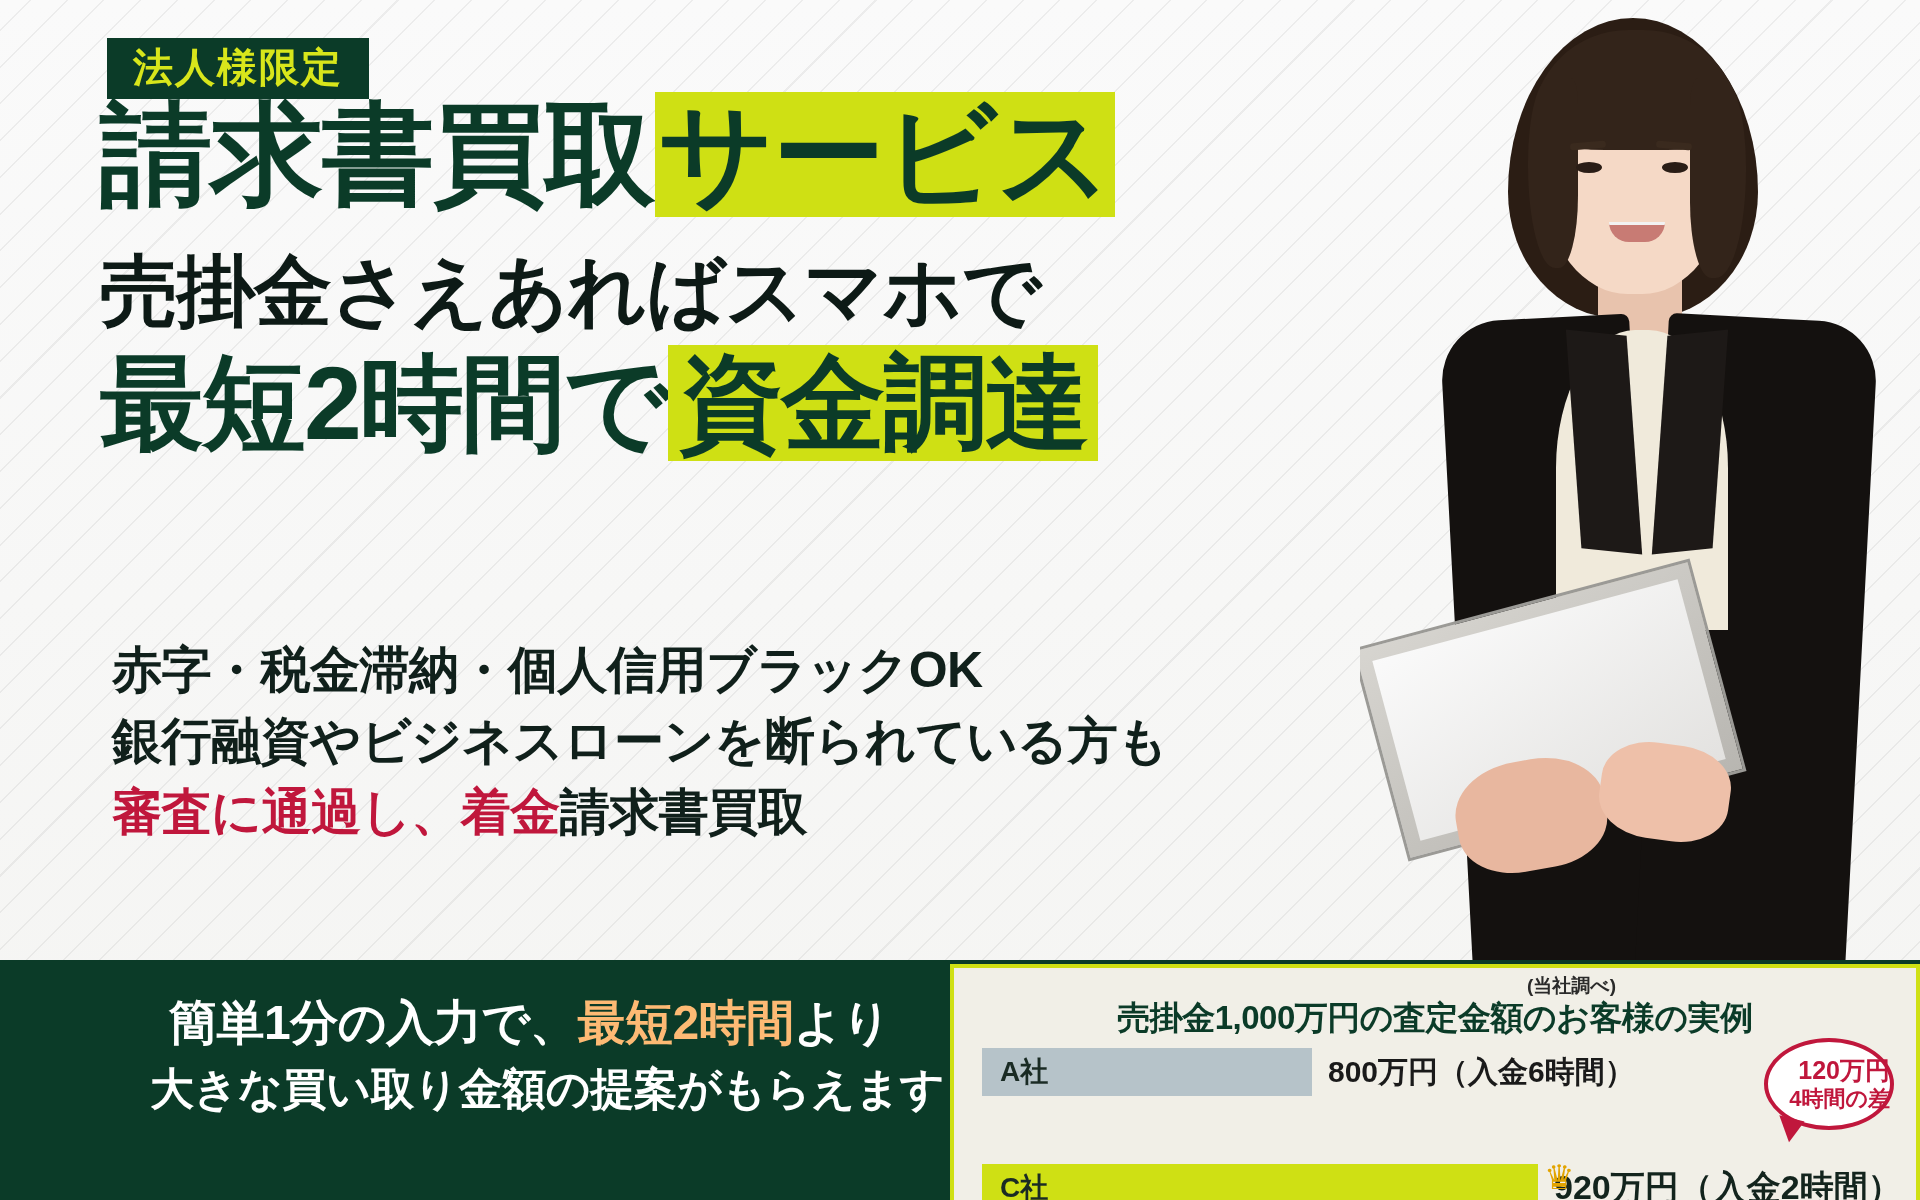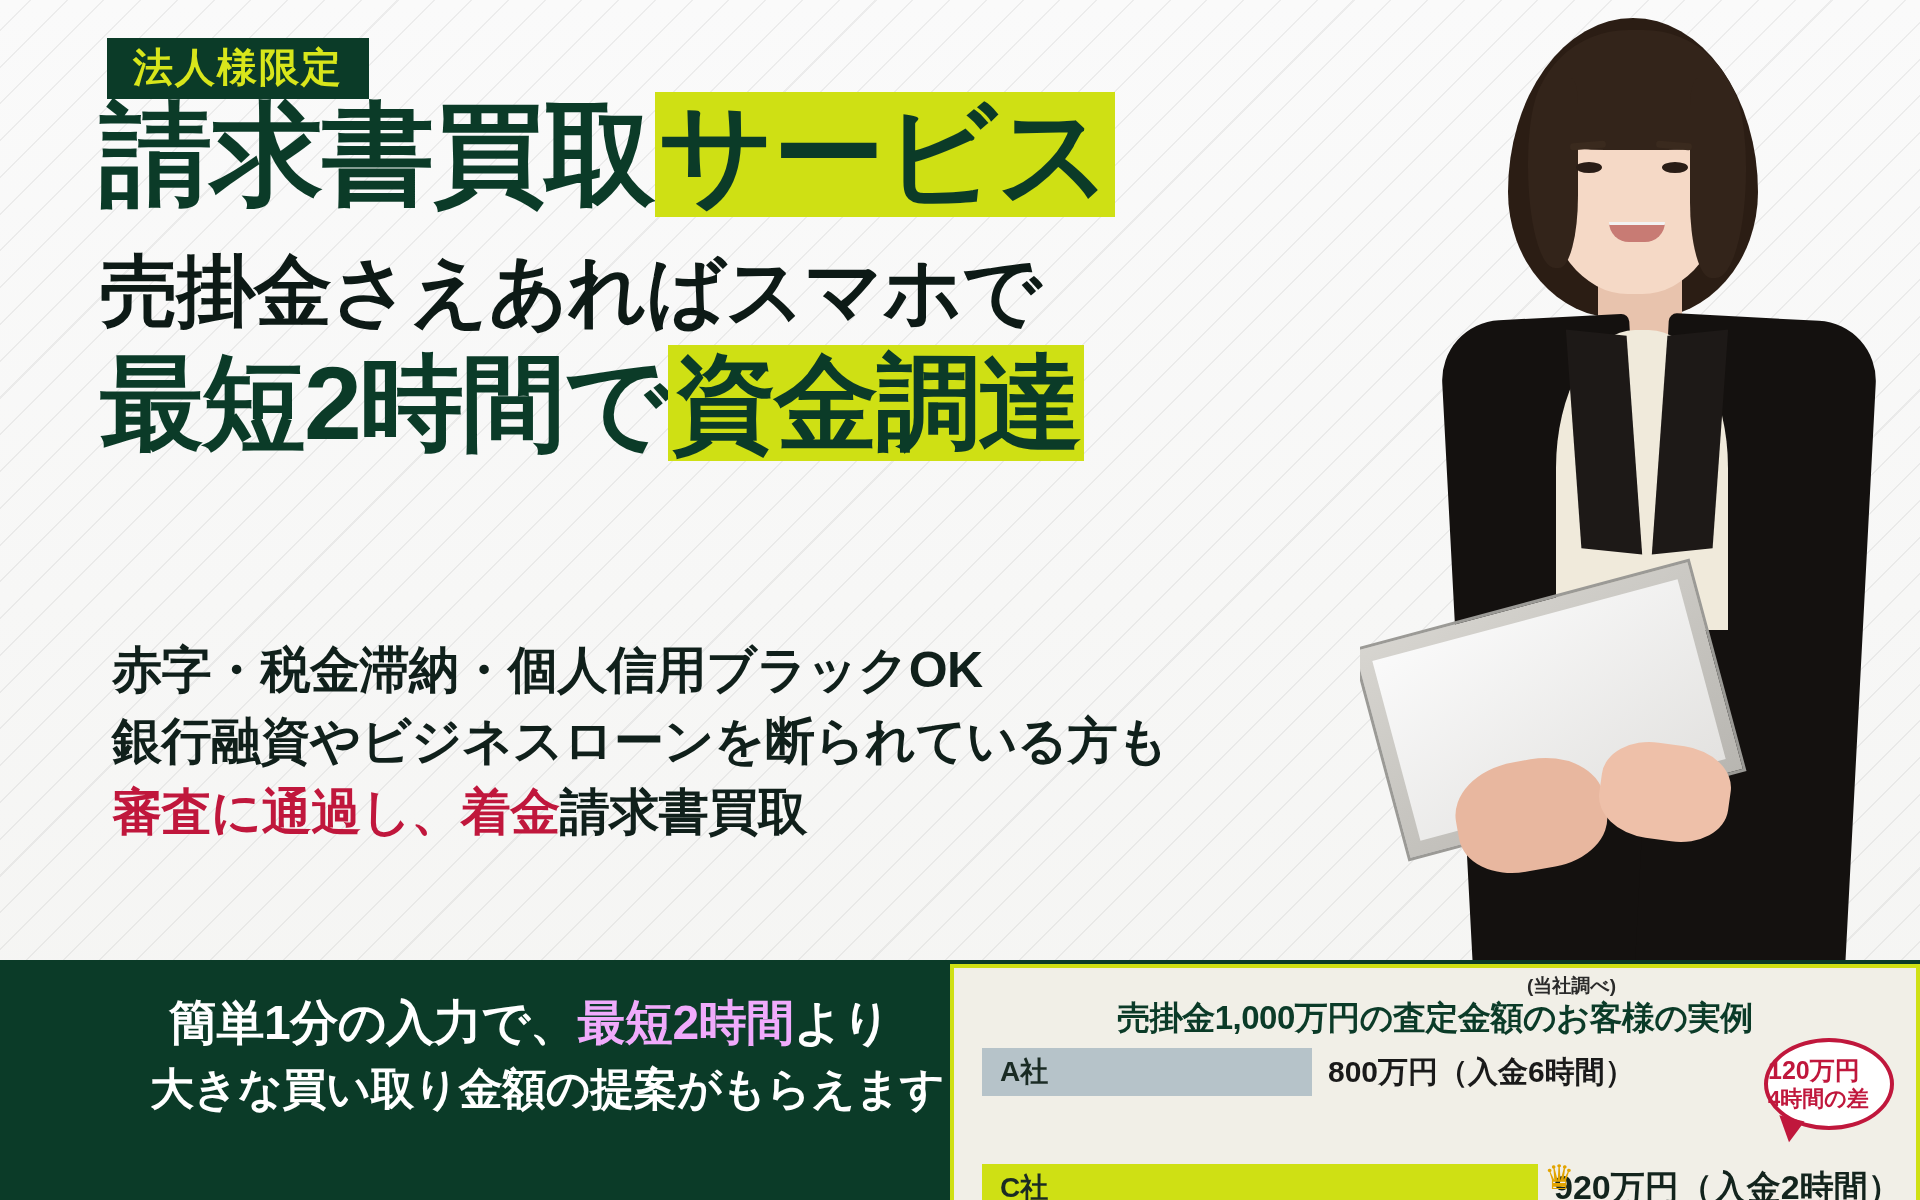--- a/index.html
+++ b/index.html
@@ -73,21 +73,21 @@
     font-weight:bold;
     line-height:1.08;
     letter-spacing:-2px;
     white-space:nowrap;
     color:#0b3b28;
     margin-top:12px;
   }
   .h3line .hl {
     background:#cfe014;
     color:#0b3b28;
-    padding:0 4px;
+    padding:0 11px;
     box-decoration-break:clone;
     -webkit-box-decoration-break:clone;
   }
 
   
   #copy { position:absolute; left:112px; top:635px; }
   .copyline {
     font-size:50px;
     font-weight:bold;
     line-height:1.42;
@@ -199,21 +199,21 @@
     position:absolute; left:150px; top:32px; width:760px;
     text-align:center;
   }
   .bandline {
     color:#ffffff;
     font-weight:bold;
     white-space:nowrap;
     line-height:1.3;
   }
   .bandline.big { font-size:48px; letter-spacing:-0.5px; }
-  .bandline.big .acc { color:#f0abfc; }
+  .bandline.big .acc { color:#fdba74; }
   .bandline.sub { font-size:44px; letter-spacing:-0.5px; margin-top:6px; }
 
   
   #card {
     position:absolute; left:950px; bottom:0; width:970px; height:236px;
     background:#f1efe7;
     border:4px solid #cfe014;
     border-bottom:none;
   }
   #card-note {
@@ -257,21 +257,21 @@
   }
 
   
   #bubble {
     position:absolute; right:22px; top:70px;
     width:130px; height:92px;
     background:#ffffff;
     border:4px solid #c0173c;
     border-radius:50%;
     display:flex; flex-direction:column;
-    align-items:flex-start; justify-content:center;
+    align-items:flex-end; justify-content:center;
     line-height:1.18;
   }
   #bubble .l1 { font-size:25px; font-weight:bold; color:#c0173c; white-space:nowrap;}
   #bubble .l2 { font-size:22px; font-weight:bold; color:#c0173c; white-space:nowrap;}
   #bubble:after{
     content:""; position:absolute; left:8px; bottom:-16px;
     width:0;height:0;
     border-left:16px solid transparent;
     border-right:10px solid transparent;
     border-top:24px solid #c0173c;

